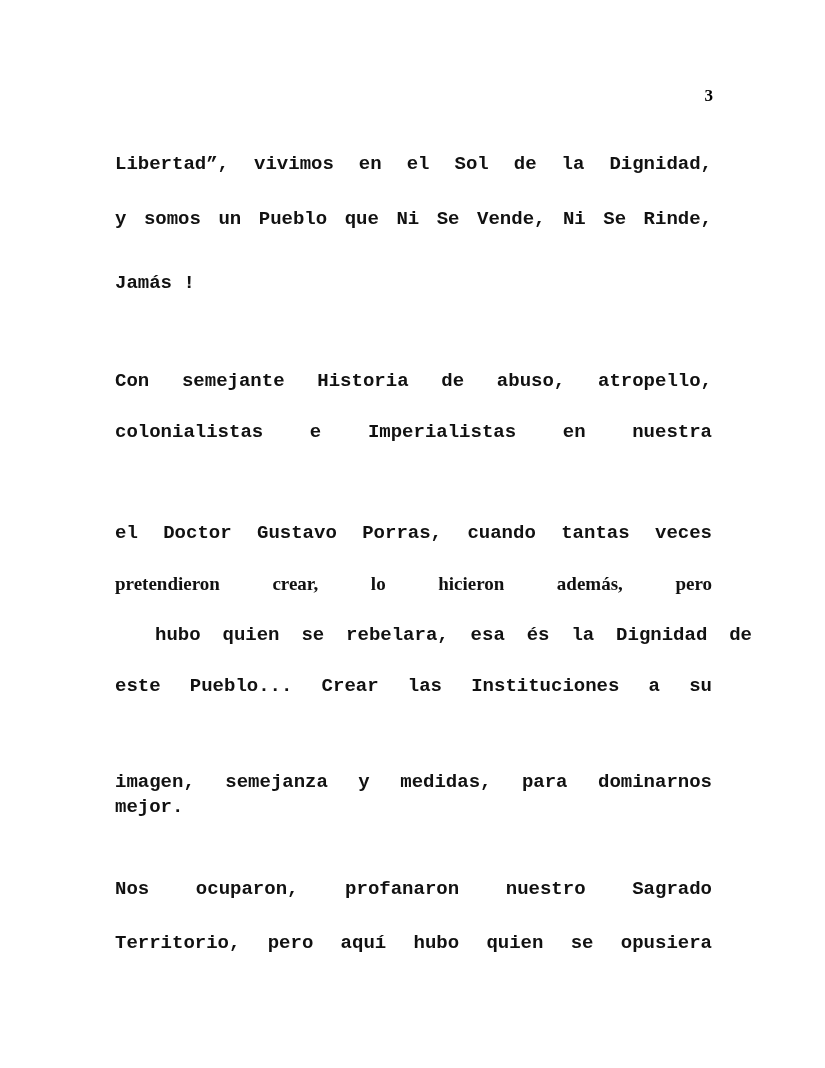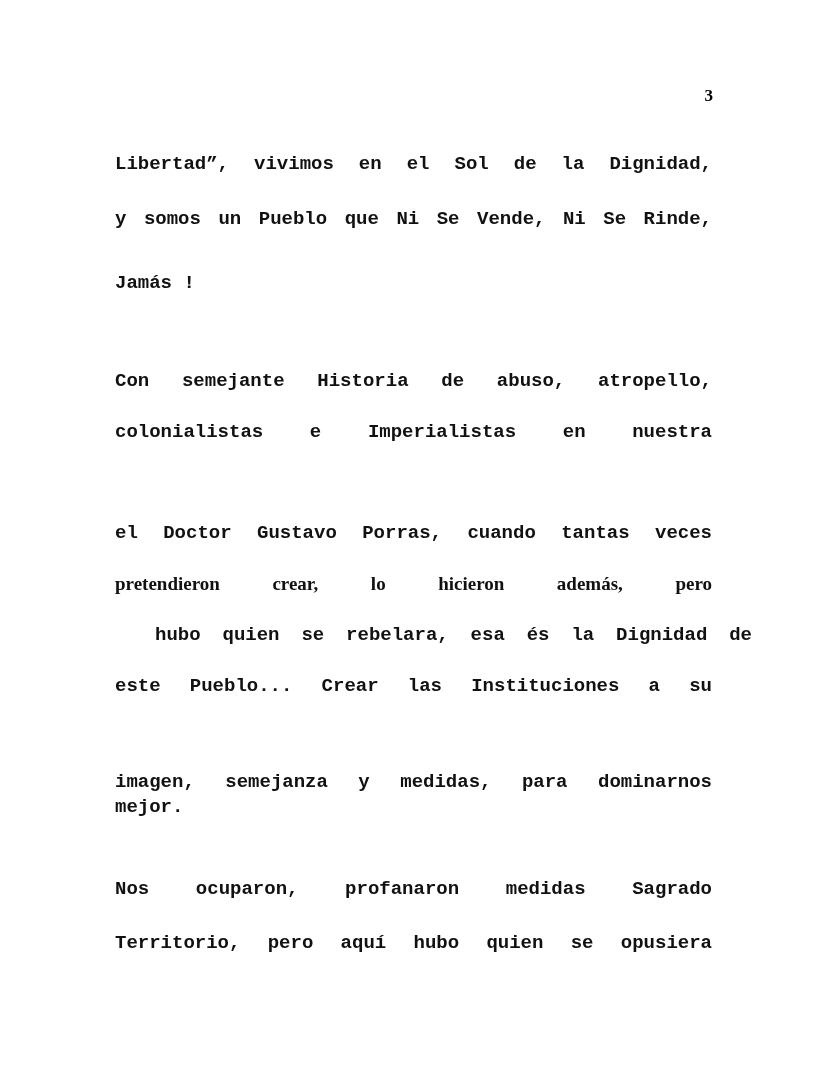--- a/index.html
+++ b/index.html
@@ -58,15 +58,15 @@
 
   <div class="line justify" style="top:369px;">Con semejante Historia de abuso, atropello,</div>
   <div class="line justify" style="top:420px;">colonialistas e Imperialistas en nuestra</div>
   <div class="line justify" style="top:521px;">el Doctor Gustavo Porras, cuando tantas veces</div>
   <div class="line justify" style="top:572px;font-family:Liberation Serif, serif;">pretendieron crear, lo hicieron además, pero</div>
   <div class="line justify" style="top:623px;margin-left:40px;">hubo quien se rebelara, esa és la Dignidad de</div>
   <div class="line justify" style="top:674px;">este Pueblo... Crear las Instituciones a su</div>
   <div class="line justify" style="top:725px;margin-top:45px;">imagen, semejanza y medidas, para dominarnos</div>
   <div class="line" style="top:795px;">mejor.</div>
 
-  <div class="line justify" style="top:877px;">Nos ocuparon, profanaron medidas Sagrado</div>
+  <div class="line justify" style="top:877px;">Nos ocuparon, profanaron nuestro Sagrado</div>
   <div class="line justify" style="top:931px;">Territorio, pero aquí hubo quien se opusiera</div>
 </div>
 
 </body></html>

